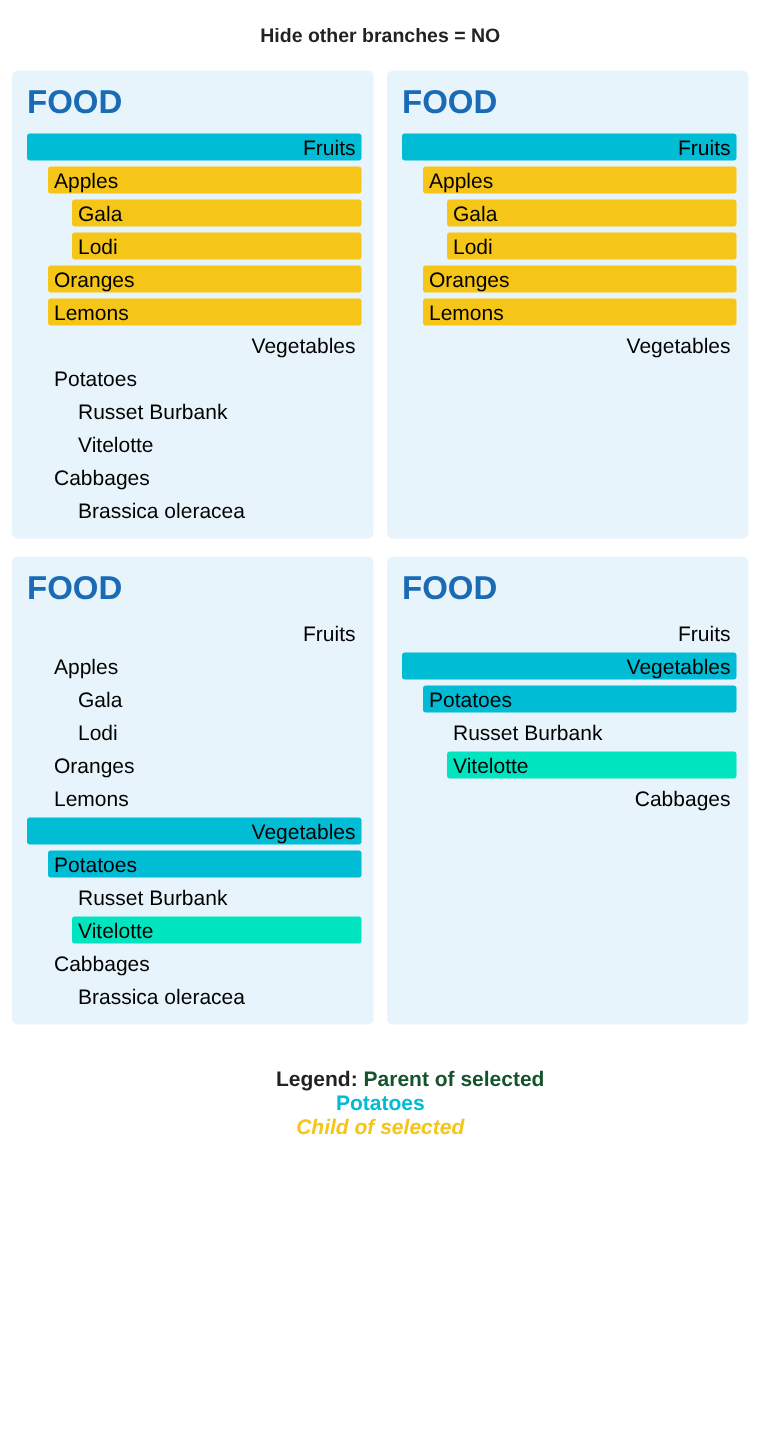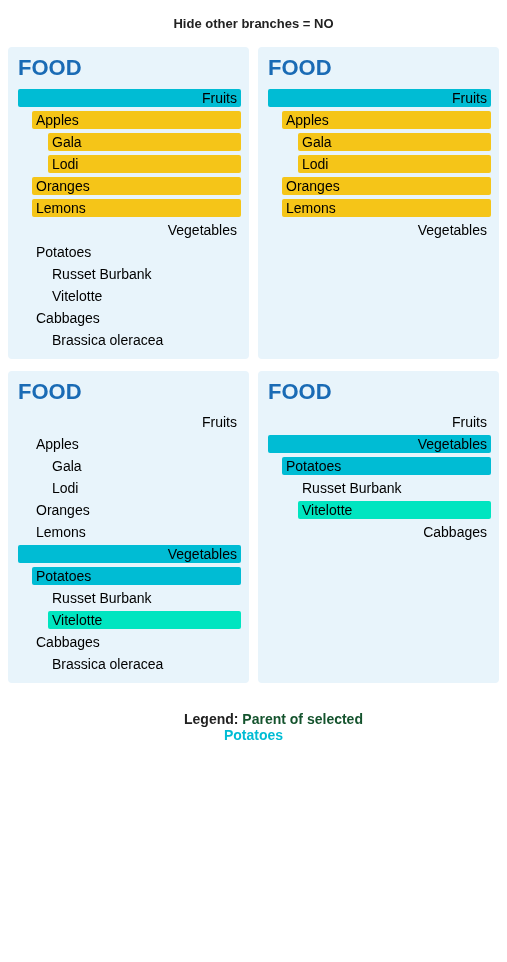--- a/index.html
+++ b/index.html
@@ -135,14 +135,15 @@
         <div class="tree-item level-2"><span class="item-text">Russet Burbank</span></div>
         <div class="tree-item level-2"><span class="item-text bg-teal" style="display: inline-block; width: 100%;">Vitelotte</span></div>
         <div class="tree-item level-0"><span class="item-text">Cabbages</span></div>
       </div>
     </div>
 
   <div class="legend-row">
     <span class="legend-label">Legend:</span>
     <span class="legend-parent">Parent of selected</span>
     <span class="legend-selected">Potatoes</span>
+    <span class="legend-child">Child of selected</span>
   </div>
 </div>
 
 </body></html>

